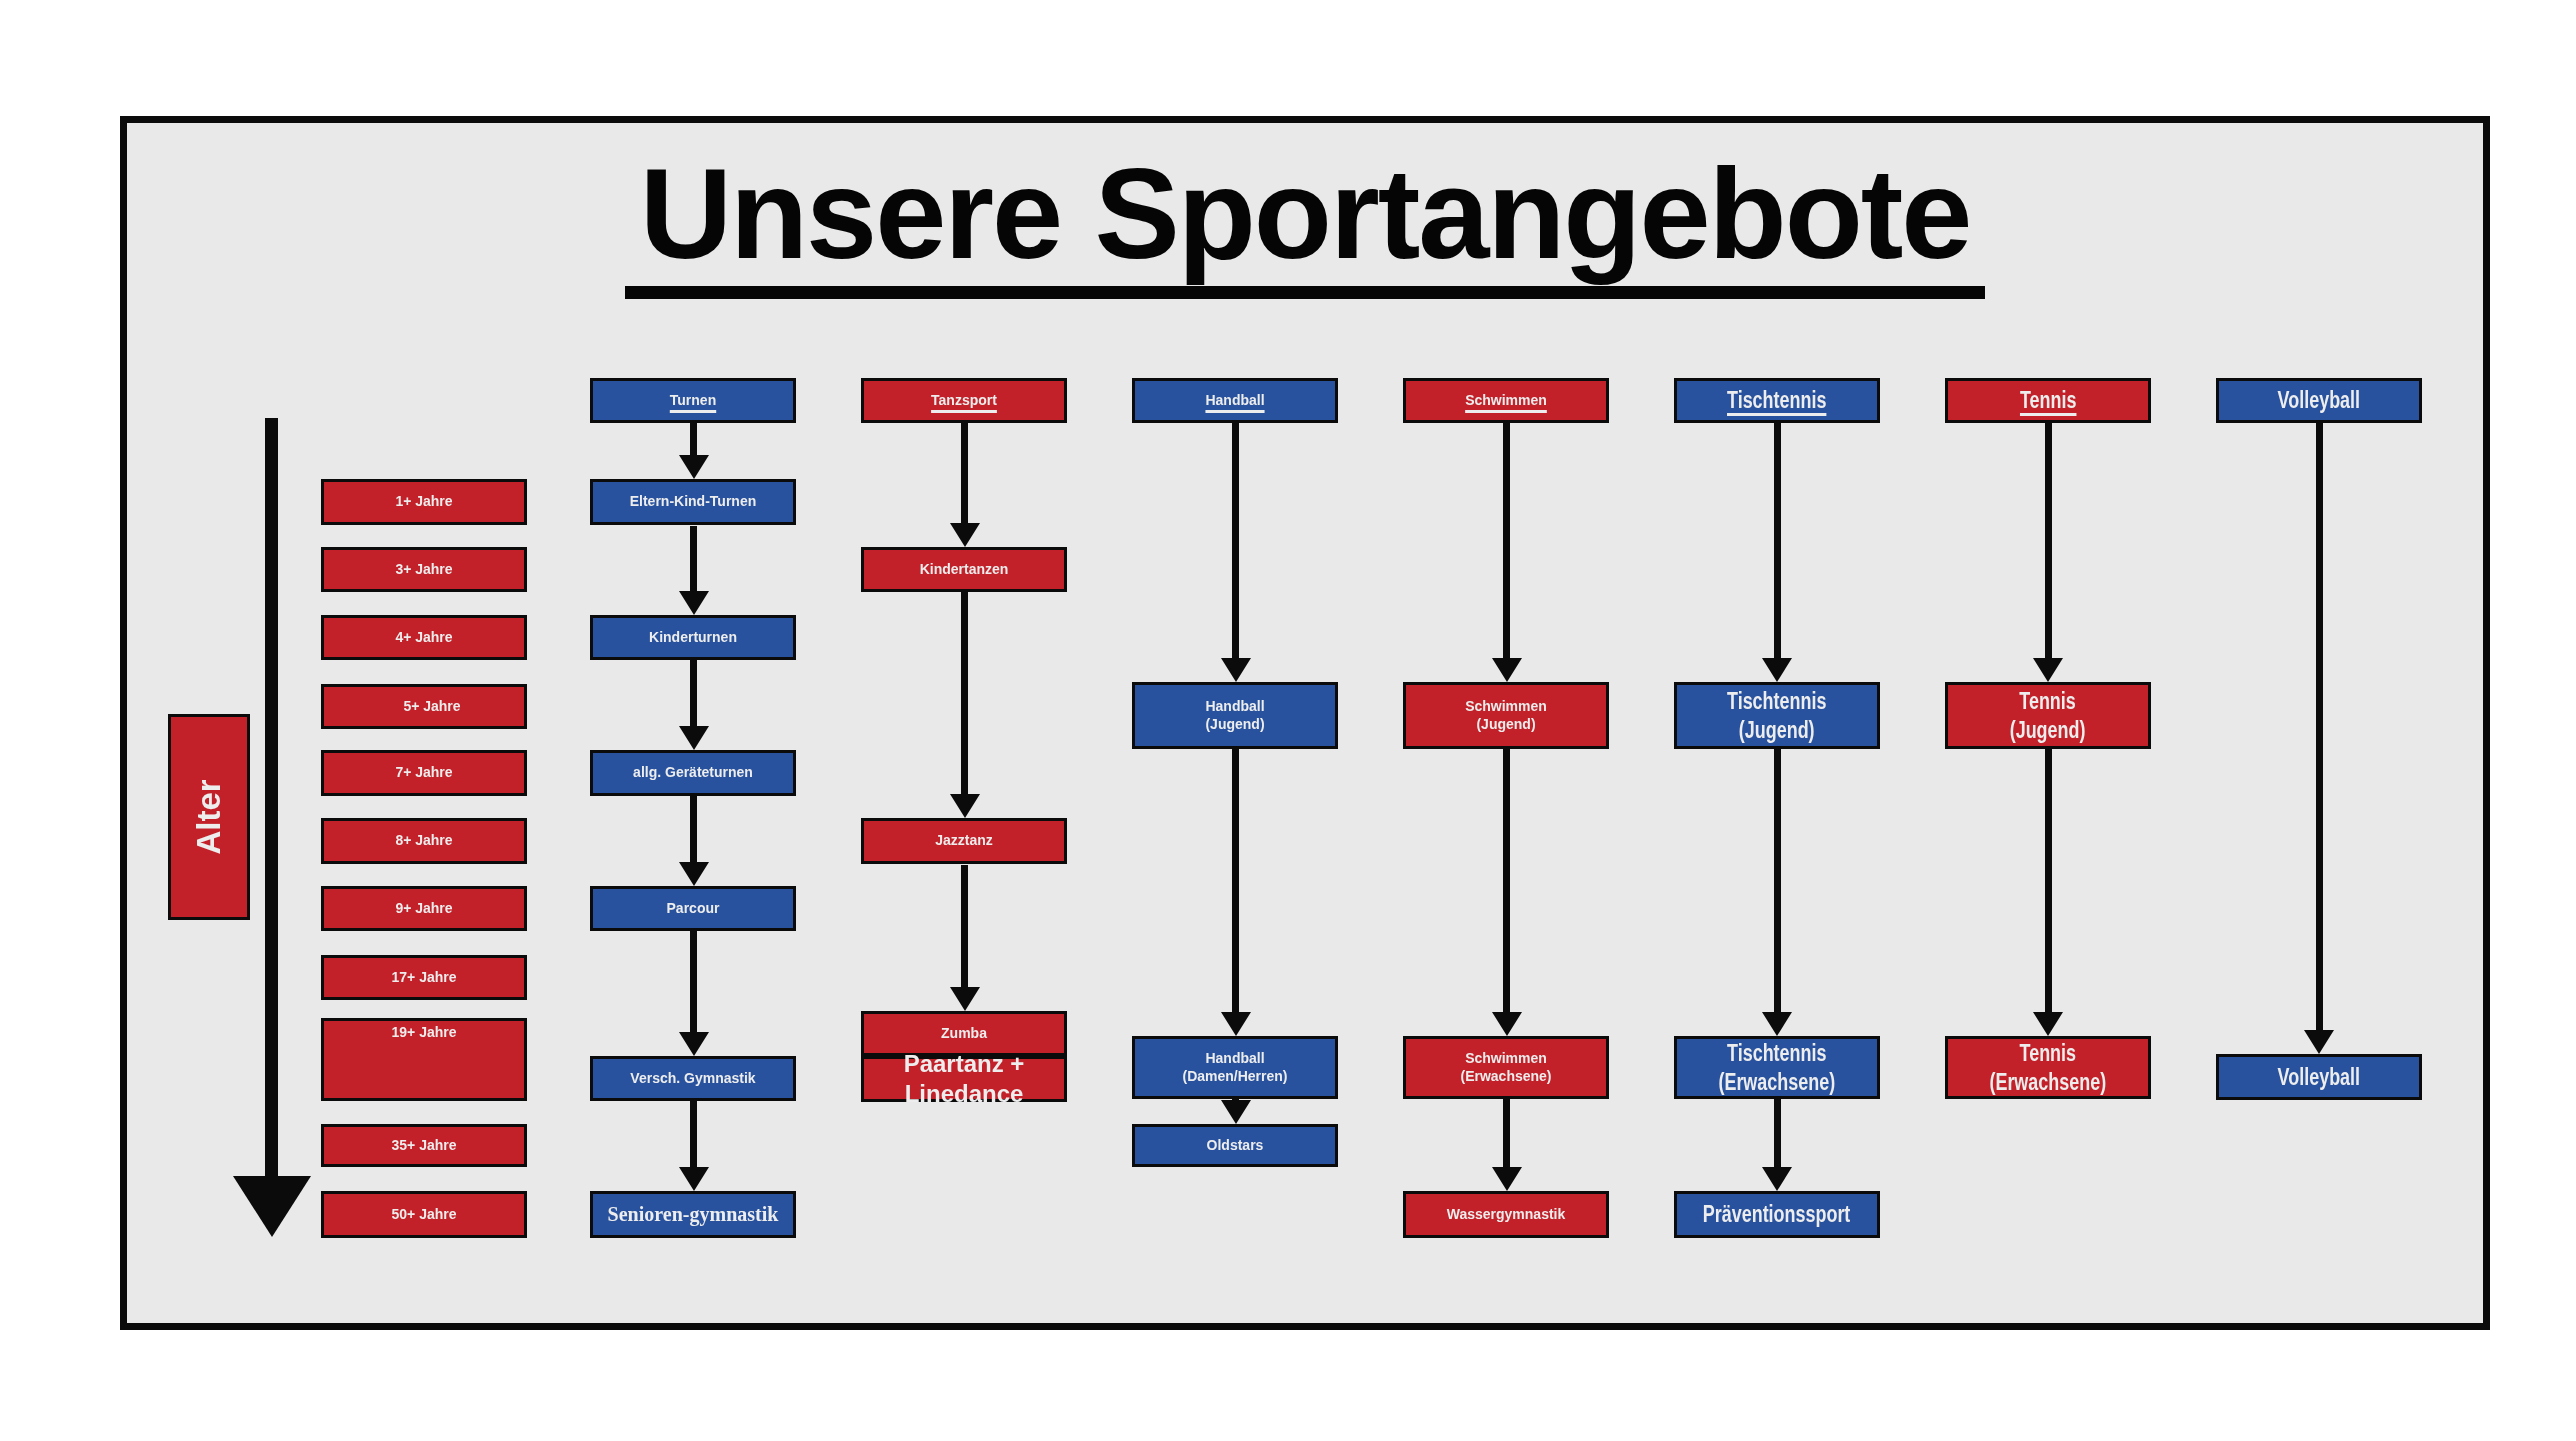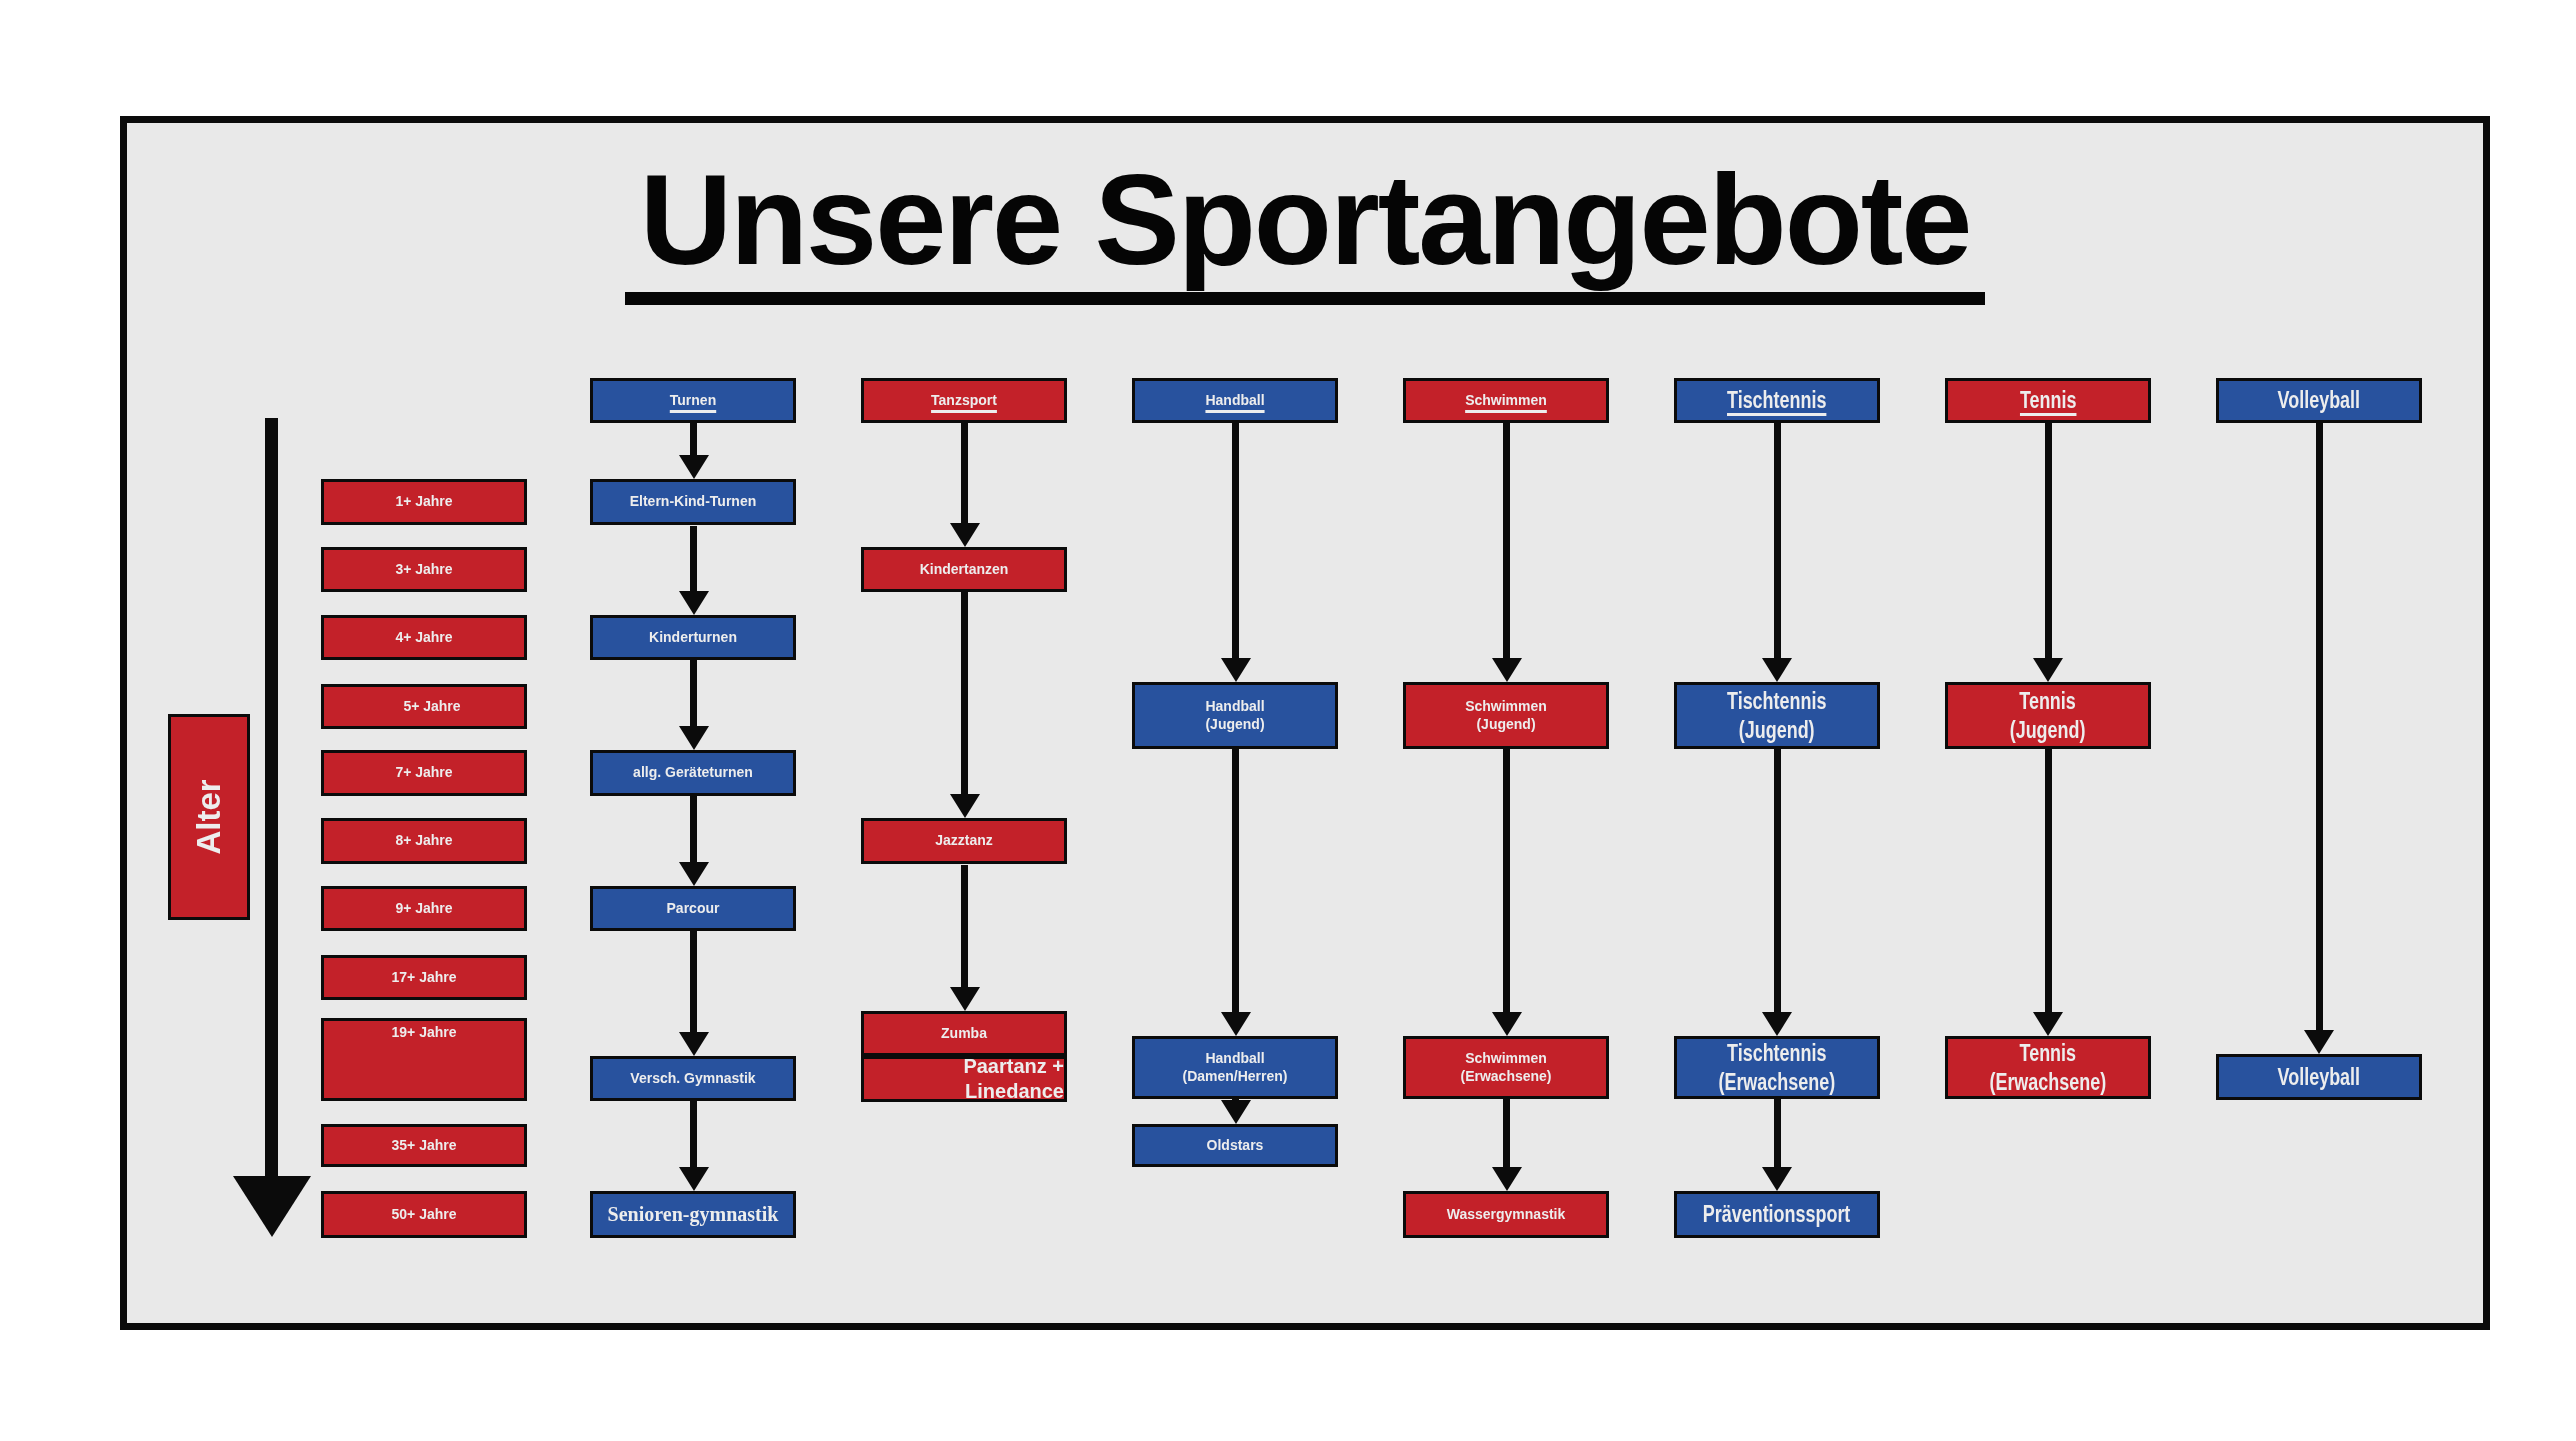--- a/index.html
+++ b/index.html
@@ -1,20 +1,20 @@
 <!DOCTYPE html>
 <html style="font-size:8.2px"><head>
 <meta charset="utf-8">
 <style>
   html,body{margin:0;padding:0;background:#ffffff;}
   #page{position:relative;width:2576px;height:1442px;background:#ffffff;overflow:hidden;
         font-family:"Liberation Sans",sans-serif;}
   .frame{position:absolute;left:120px;top:116px;width:2370px;height:1214px;
          background:#e9e9e9;border:7.2px solid #0b0b0b;box-sizing:border-box;}
-  .title-wrap{position:absolute;left:120px;top:150px;width:2370px;text-align:center;margin-top:6px;}
+  .title-wrap{position:absolute;left:120px;top:150px;width:2370px;text-align:center;}
   .title{display:inline-block;font-size:128px;font-weight:bold;color:#050505;
          letter-spacing:-2.1px;line-height:1;border-bottom:13.4px solid #050505;
          padding:0 14.4px 8.2px 14.4px;}
   .box{position:absolute;box-sizing:border-box;border:3.1px solid #0b0b0b;
        display:flex;align-items:center;justify-content:center;text-align:center;
        color:#ededed;font-weight:bold;}
   .box.red{background:#c32129;}
   .box.blue{background:#28529e;}
   .box .lbl{white-space:pre-line;line-height:1.25;font-size:14px;display:inline-block;}
   .box.condensed .lbl{transform:scaleX(0.78);font-size:23px;}
@@ -130,21 +130,21 @@
       <div class="arrow-head" style="left: 950px; top: 794px;"></div>
       <div class="box red" style="left: 861px; top: 818px; width: 206px; height: 46px;">
         <span class="lbl">Jazztanz</span>
       </div>
       <div class="arrow-shaft" style="left: 961px; top: 865px; height: 126px;"></div>
       <div class="arrow-head" style="left: 950px; top: 987px;"></div>
       <div class="box red" style="left: 861px; top: 1011px; width: 206px; height: 45px;">
         <span class="lbl">Zumba</span>
       </div>
       <div class="box red" style="left: 861px; top: 1056px; width: 206px; height: 46px;">
-        <span class="lbl" style="font-size: 20px; text-align: right;">Paartanz + Linedance</span>
+        <span class="lbl" style="font-size: 24px;">Paartanz + Linedance</span>
       </div>
       <div class="box blue underline" style="left: 1132px; top: 378px; width: 206px; height: 45px;">
         <span class="lbl">Handball</span>
       </div>
       <div class="arrow-shaft" style="left: 1232px; top: 423px; height: 238px;"></div>
       <div class="arrow-head" style="left: 1221px; top: 658px;"></div>
       <div class="box blue" style="left: 1132px; top: 682px; width: 206px; height: 67px;">
         <span class="lbl">Handball
 (Jugend)</span>
       </div>

